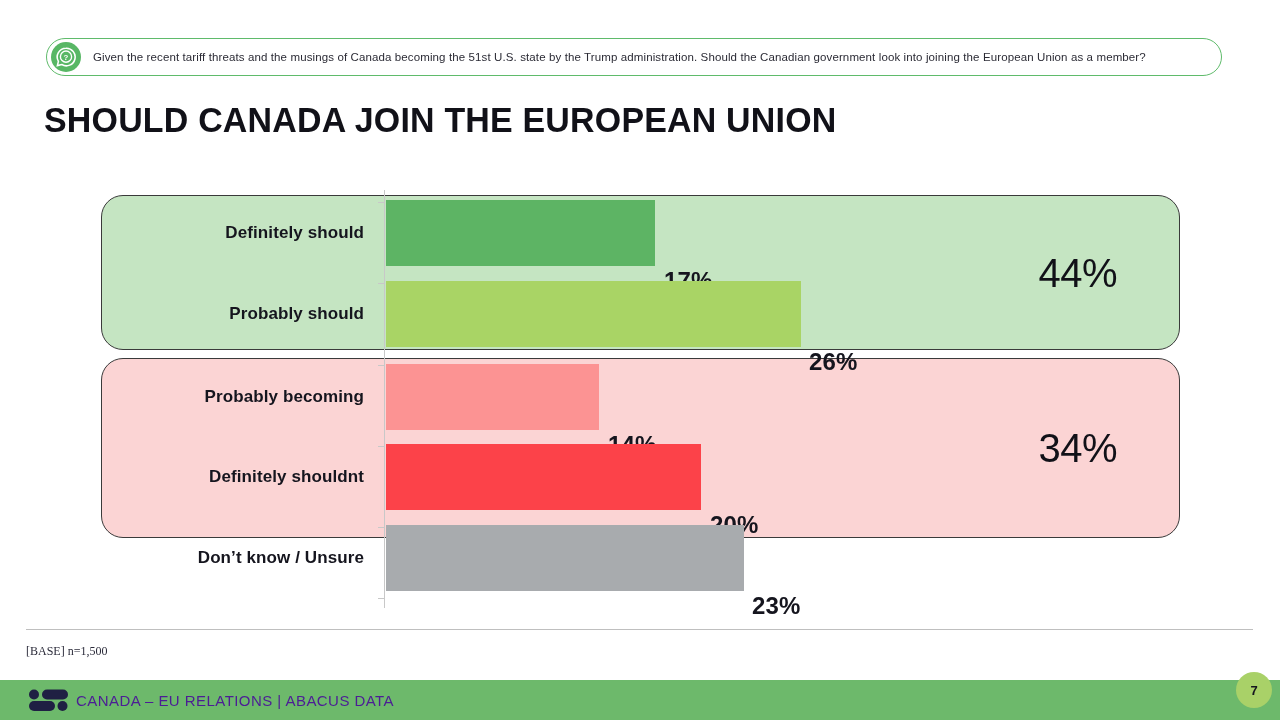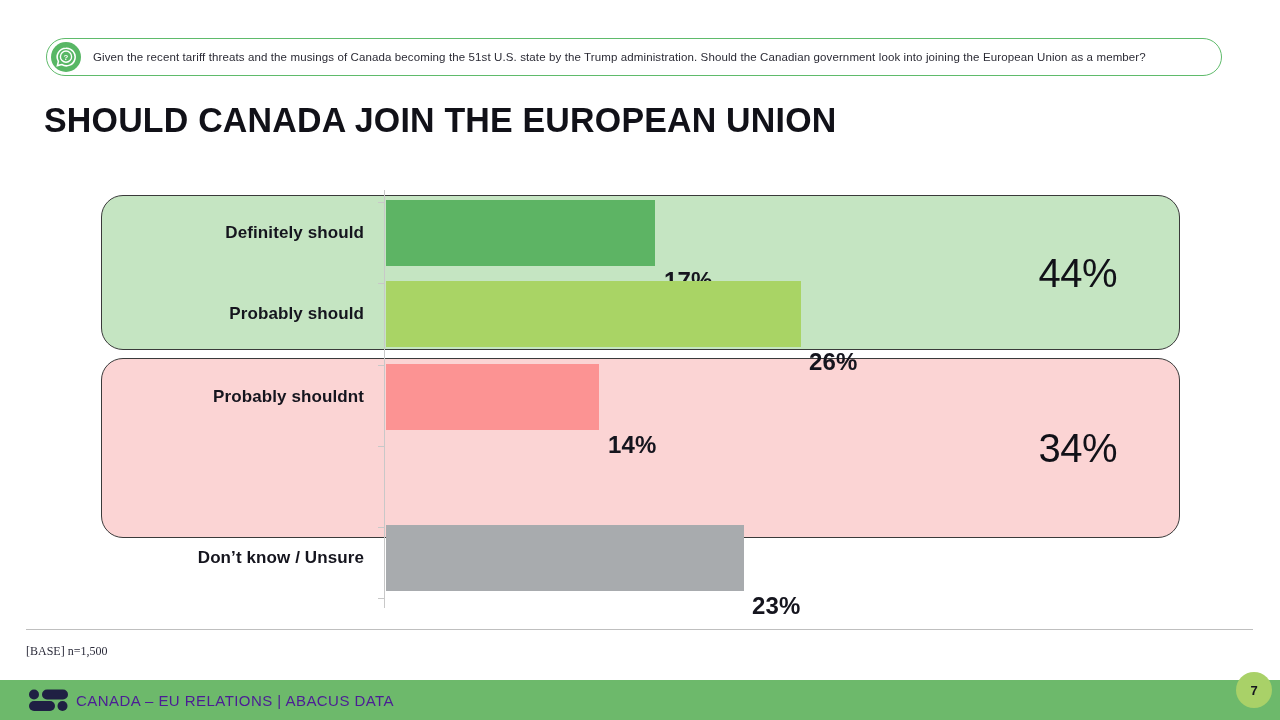--- a/index.html
+++ b/index.html
@@ -262,25 +262,30 @@
       <span class="bar-value" style="left:664px">17%</span>
     </div>
 
     <div class="row" style="top:101px">
       <span class="row-label">Probably should</span>
       <div class="bar" style="width:415px;background:#A9D465"></div>
       <span class="bar-value" style="left:809px">26%</span>
     </div>
 
     <div class="row" style="top:184px">
-      <span class="row-label">Probably shouldnt</span>
+      <span class="row-label">Probably becoming</span>
       <div class="bar" style="width:213px;background:#FC9393"></div>
       <span class="bar-value" style="left:608px">14%</span>
     </div>
 
+    <div class="row" style="top:264px">
+      <span class="row-label">Definitely shouldnt</span>
+      <div class="bar" style="width:315px;background:#FC4249"></div>
+      <span class="bar-value" style="left:710px">20%</span>
+    </div>
 
     <div class="row" style="top:345px">
       <span class="row-label">Don’t know / Unsure</span>
       <div class="bar" style="width:358px;background:#A8ABAE"></div>
       <span class="bar-value" style="left:752px">23%</span>
     </div>
 
   </div>
 
   <div class="base-rule"></div>

